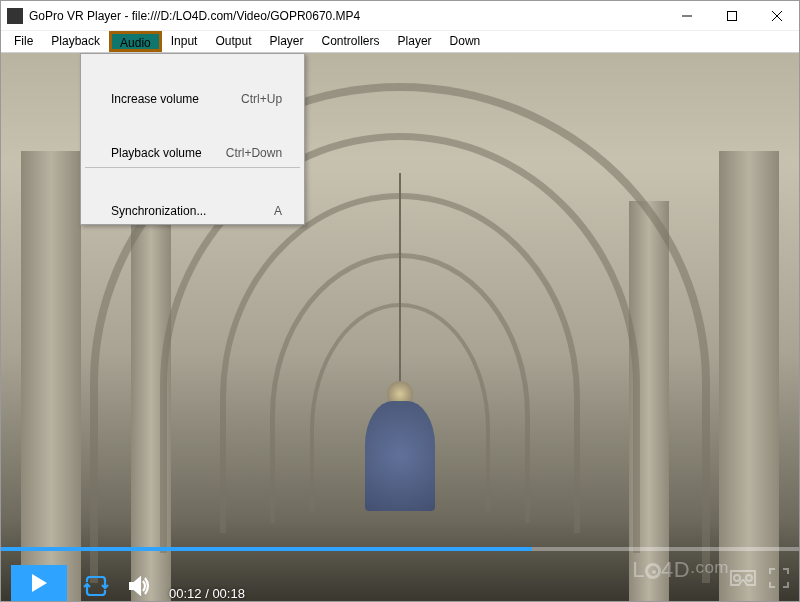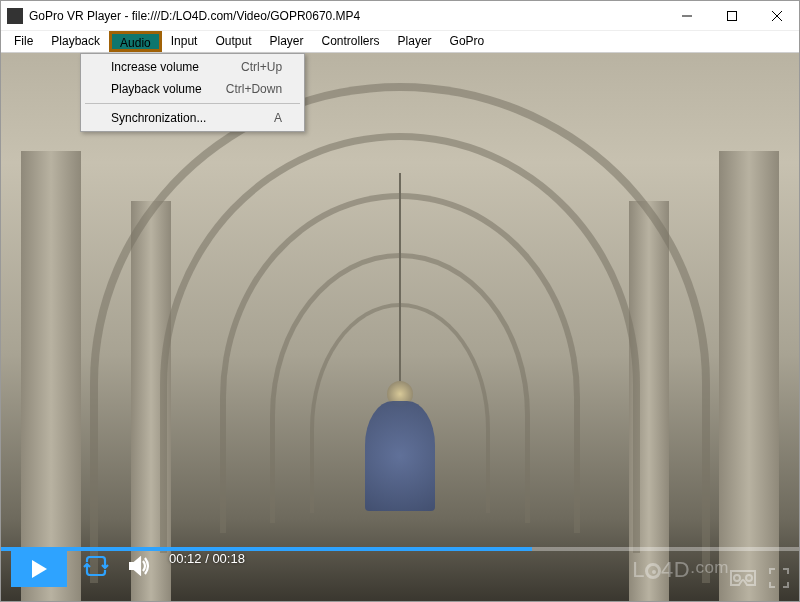--- a/index.html
+++ b/index.html
@@ -15,21 +15,21 @@
   .win-btn { width: 45px; height: 30px; display: flex; align-items: center; justify-content: center; cursor: pointer; }
   .win-btn svg { stroke: #000; }
 
   
   .menubar { height: 22px; display: flex; align-items: stretch; background: #fff; border-bottom: 1px solid #d0d0d0; padding-left: 4px; position: relative; }
   .menu-item { padding: 3px 9px; cursor: default; font-size: 12px; color: #000; }
   .menu-item.open { background: #0f766e; border: 3px solid #a16207; padding: 2px 8px; }
 
   
   .dropdown { position: absolute; top: 52px; left: 79px; background: #f0f0f0; border: 1px solid #a0a0a0; box-shadow: 2px 2px 4px rgba(0,0,0,0.25); min-width: 210px; z-index: 100; padding: 2px; }
-  .dropdown-item { display: flex; justify-content: space-between; padding: 4px 20px 4px 28px; cursor: default; font-size: 12px; }
+  .dropdown-item { display: flex; justify-content: space-between; padding: 4px 20px 4px 28px; cursor: default; font-size: 12px; margin-top: 32px; }
   .dropdown-sep { height: 1px; background: #c0c0c0; margin: 3px 2px; }
   .dd-shortcut { color: #555; margin-left: 24px; }
 
   
   .video-area { position: absolute; top: 52px; left: 0; right: 0; bottom: 0; background: linear-gradient(180deg,#b9b3a2 0%, #c7c1b0 20%, #a8a393 55%, #6e6a5d 85%, #3a372f 100%); overflow: hidden; }
 
   
   .arches { position:absolute; inset:0; display:flex; justify-content:center; align-items:flex-start; }
   .arch { position:absolute; border: 8px solid rgba(120,115,100,0.55); border-bottom: none; border-radius: 50% 50% 0 0 / 60% 60% 0 0; }
   .arch.a1 { top: 30px; left: 50%; transform: translateX(-50%); width: 620px; height: 500px; }
@@ -44,21 +44,21 @@
   .pillar.pR2 { right: 130px; height: 400px; width:40px;}
   .stained { position:absolute; bottom:90px; left:50%; transform:translateX(-50%); width:70px; height:110px; background: radial-gradient(circle,#5a6ea0,#3a4a72); border-radius: 40% 40% 4px 4px; opacity:0.85;}
   .chandelier { position:absolute; left:50%; transform:translateX(-50%); top:120px; width:2px; height:220px; background:#6e6a5d; }
   .chandelier::after { content:""; position:absolute; bottom:-14px; left:-12px; width:26px; height:26px; border-radius:50%; background:radial-gradient(circle,#d8c998,#7a7260);}
 
   
   .progress-track { position: absolute; left: 0; right: 0; bottom: 50px; height: 4px; background: rgba(255,255,255,0.35); z-index: 5; }
   .progress-fill { height: 100%; background: #2ea3ff; width: 66.6%; }
 
   
-  .controls { position: absolute; left: 0; right: 0; bottom: 0; height: 50px; display: flex; align-items: flex-start; gap: 14px; padding: 0 10px; z-index: 5; }
+  .controls { position: absolute; left: 0; right: 0; bottom: 0; height: 50px; display: flex; align-items: flex-end; gap: 14px; padding: 0 10px; z-index: 5; }
   .play-btn { width: 56px; height: 36px; background: #2ea3ff; display: flex; align-items: center; justify-content: center; cursor: pointer; }
   .play-btn svg { fill: #fff; }
   .icon-btn { width: 30px; height: 30px; display:flex; align-items:center; justify-content:center; cursor:pointer; }
   .icon-btn svg { stroke: #fff; fill: none; stroke-width: 2.2; }
   .vol-icon svg { fill:#fff; stroke:#fff; }
   .timecode { color: #fff; font-size: 13px; text-shadow: 0 0 3px rgba(0,0,0,0.7); }
 
   
   .right-icons { position:absolute; right:10px; bottom:10px; display:flex; gap:12px; z-index:5; }
   .ghost-icon svg { stroke: rgba(255,255,255,0.4); fill:none; stroke-width:2; }
@@ -103,21 +103,21 @@
 
   <div class="menubar">
     <div class="menu-item">File</div>
     <div class="menu-item">Playback</div>
     <div class="menu-item open">Audio</div>
     <div class="menu-item">Input</div>
     <div class="menu-item">Output</div>
     <div class="menu-item">Player</div>
     <div class="menu-item">Controllers</div>
     <div class="menu-item">Player</div>
-    <div class="menu-item">GoPro</div>
+    <div class="menu-item">Down</div>
   </div>
 
   <div class="video-area">
     <div class="pillar pL1"></div>
     <div class="pillar pR1"></div>
     <div class="pillar pL2"></div>
     <div class="pillar pR2"></div>
     <div class="arches">
       <div class="arch a1"></div>
       <div class="arch a2"></div>

